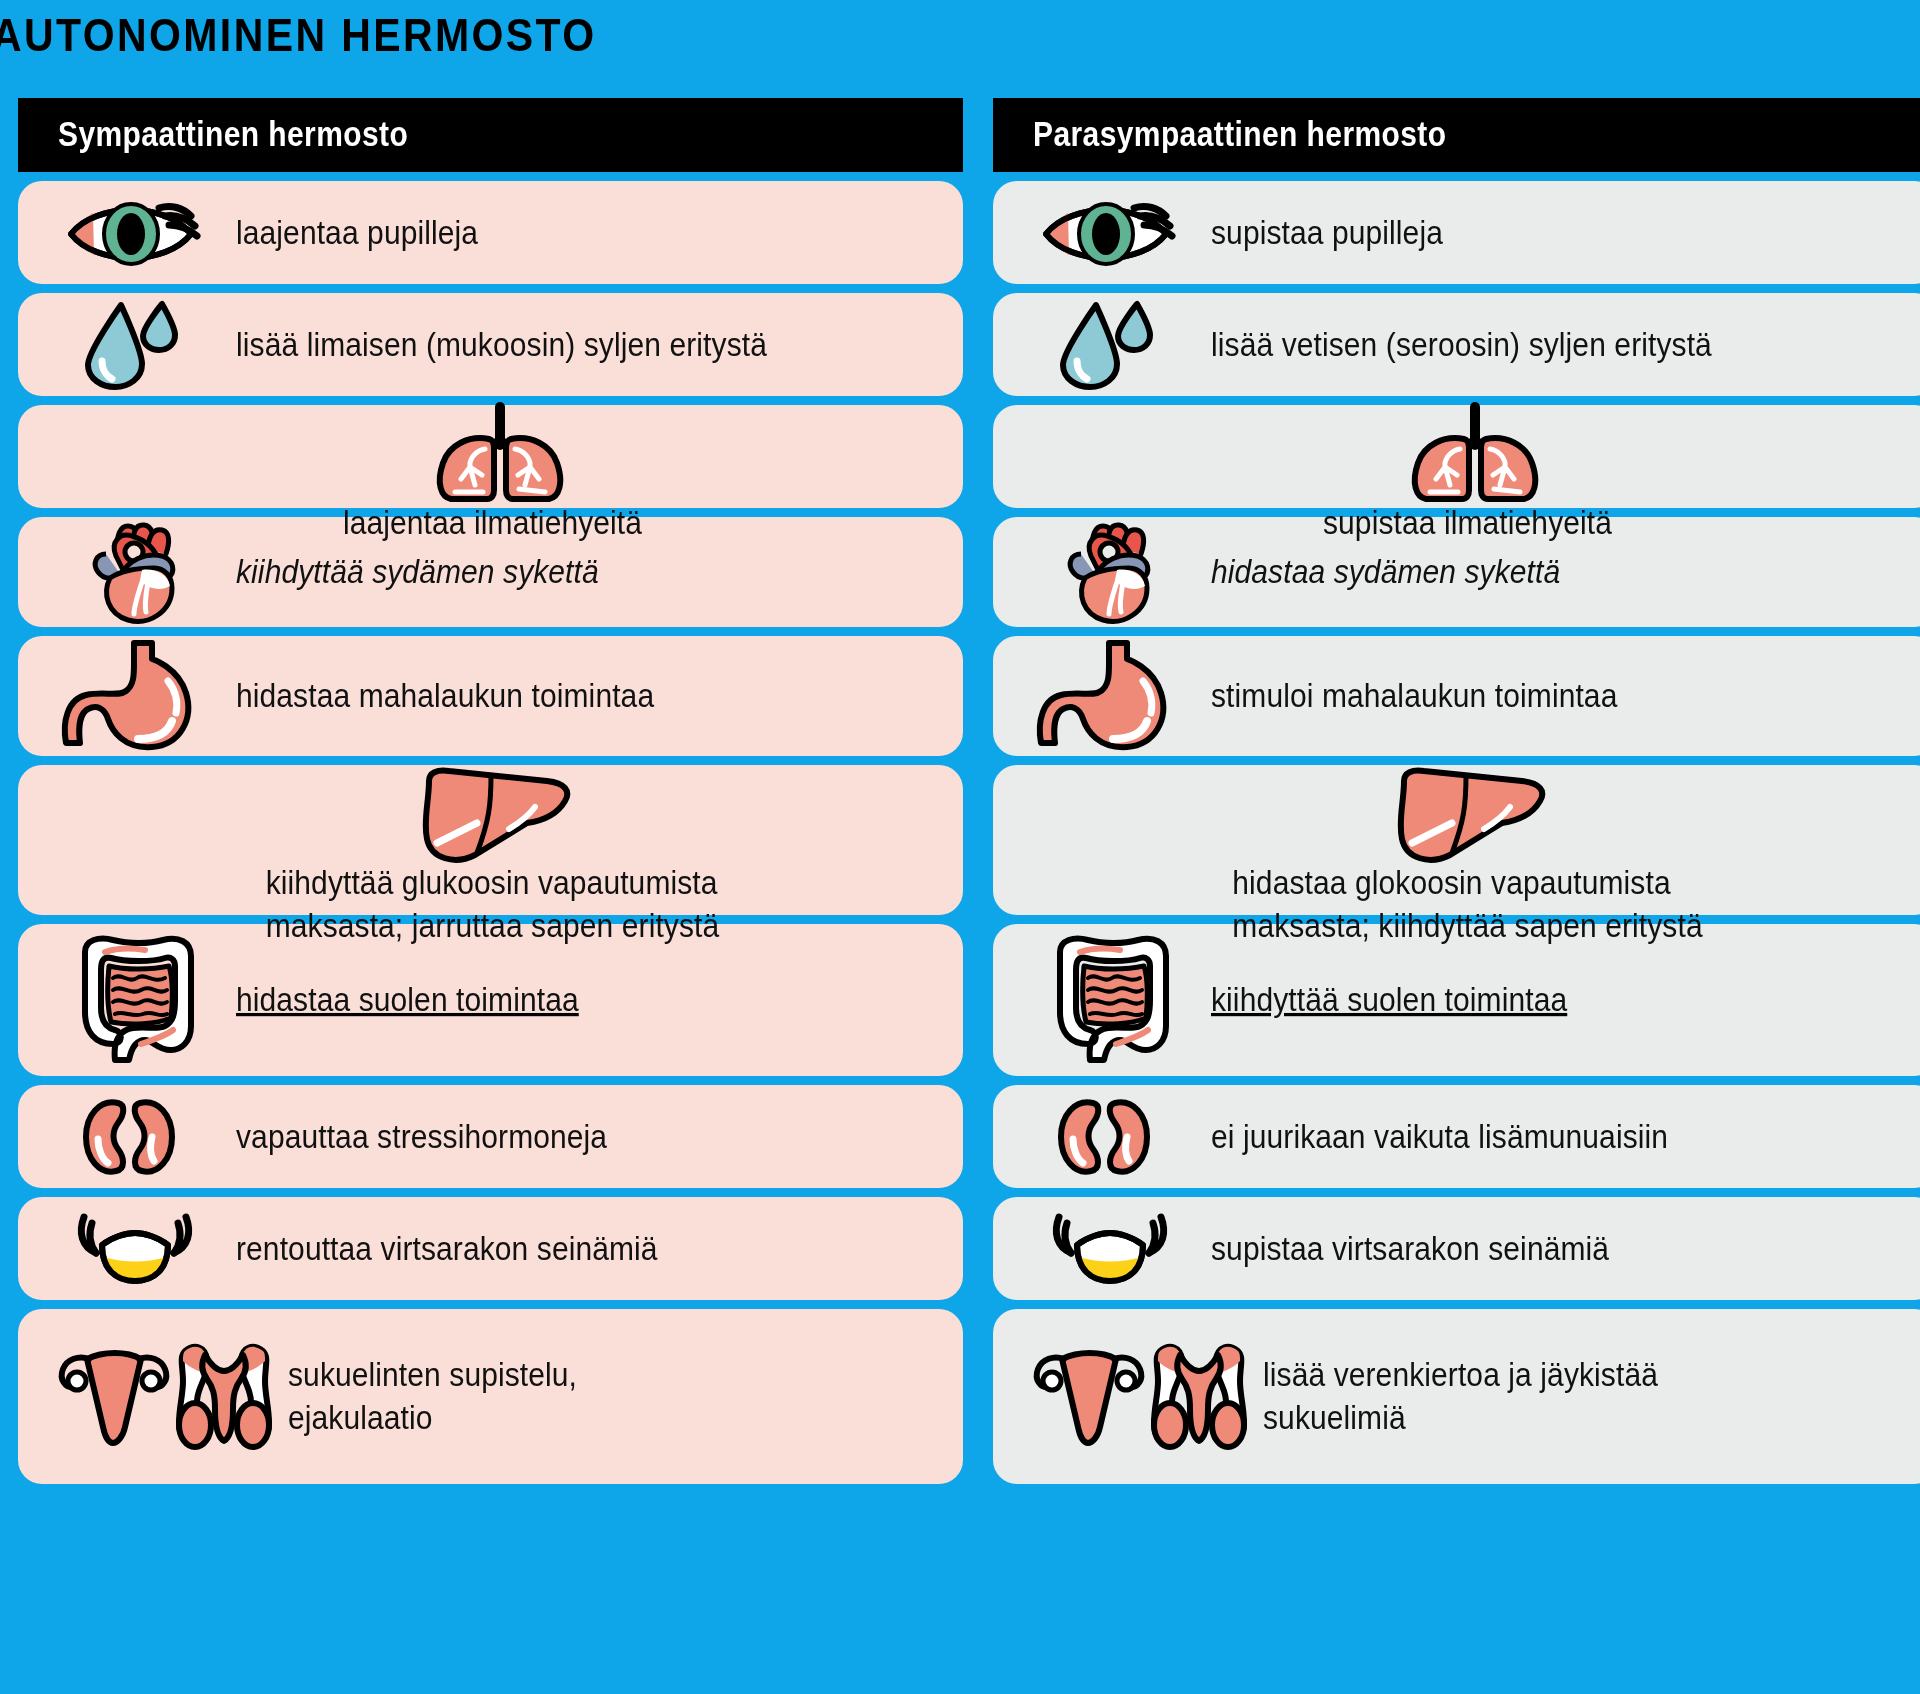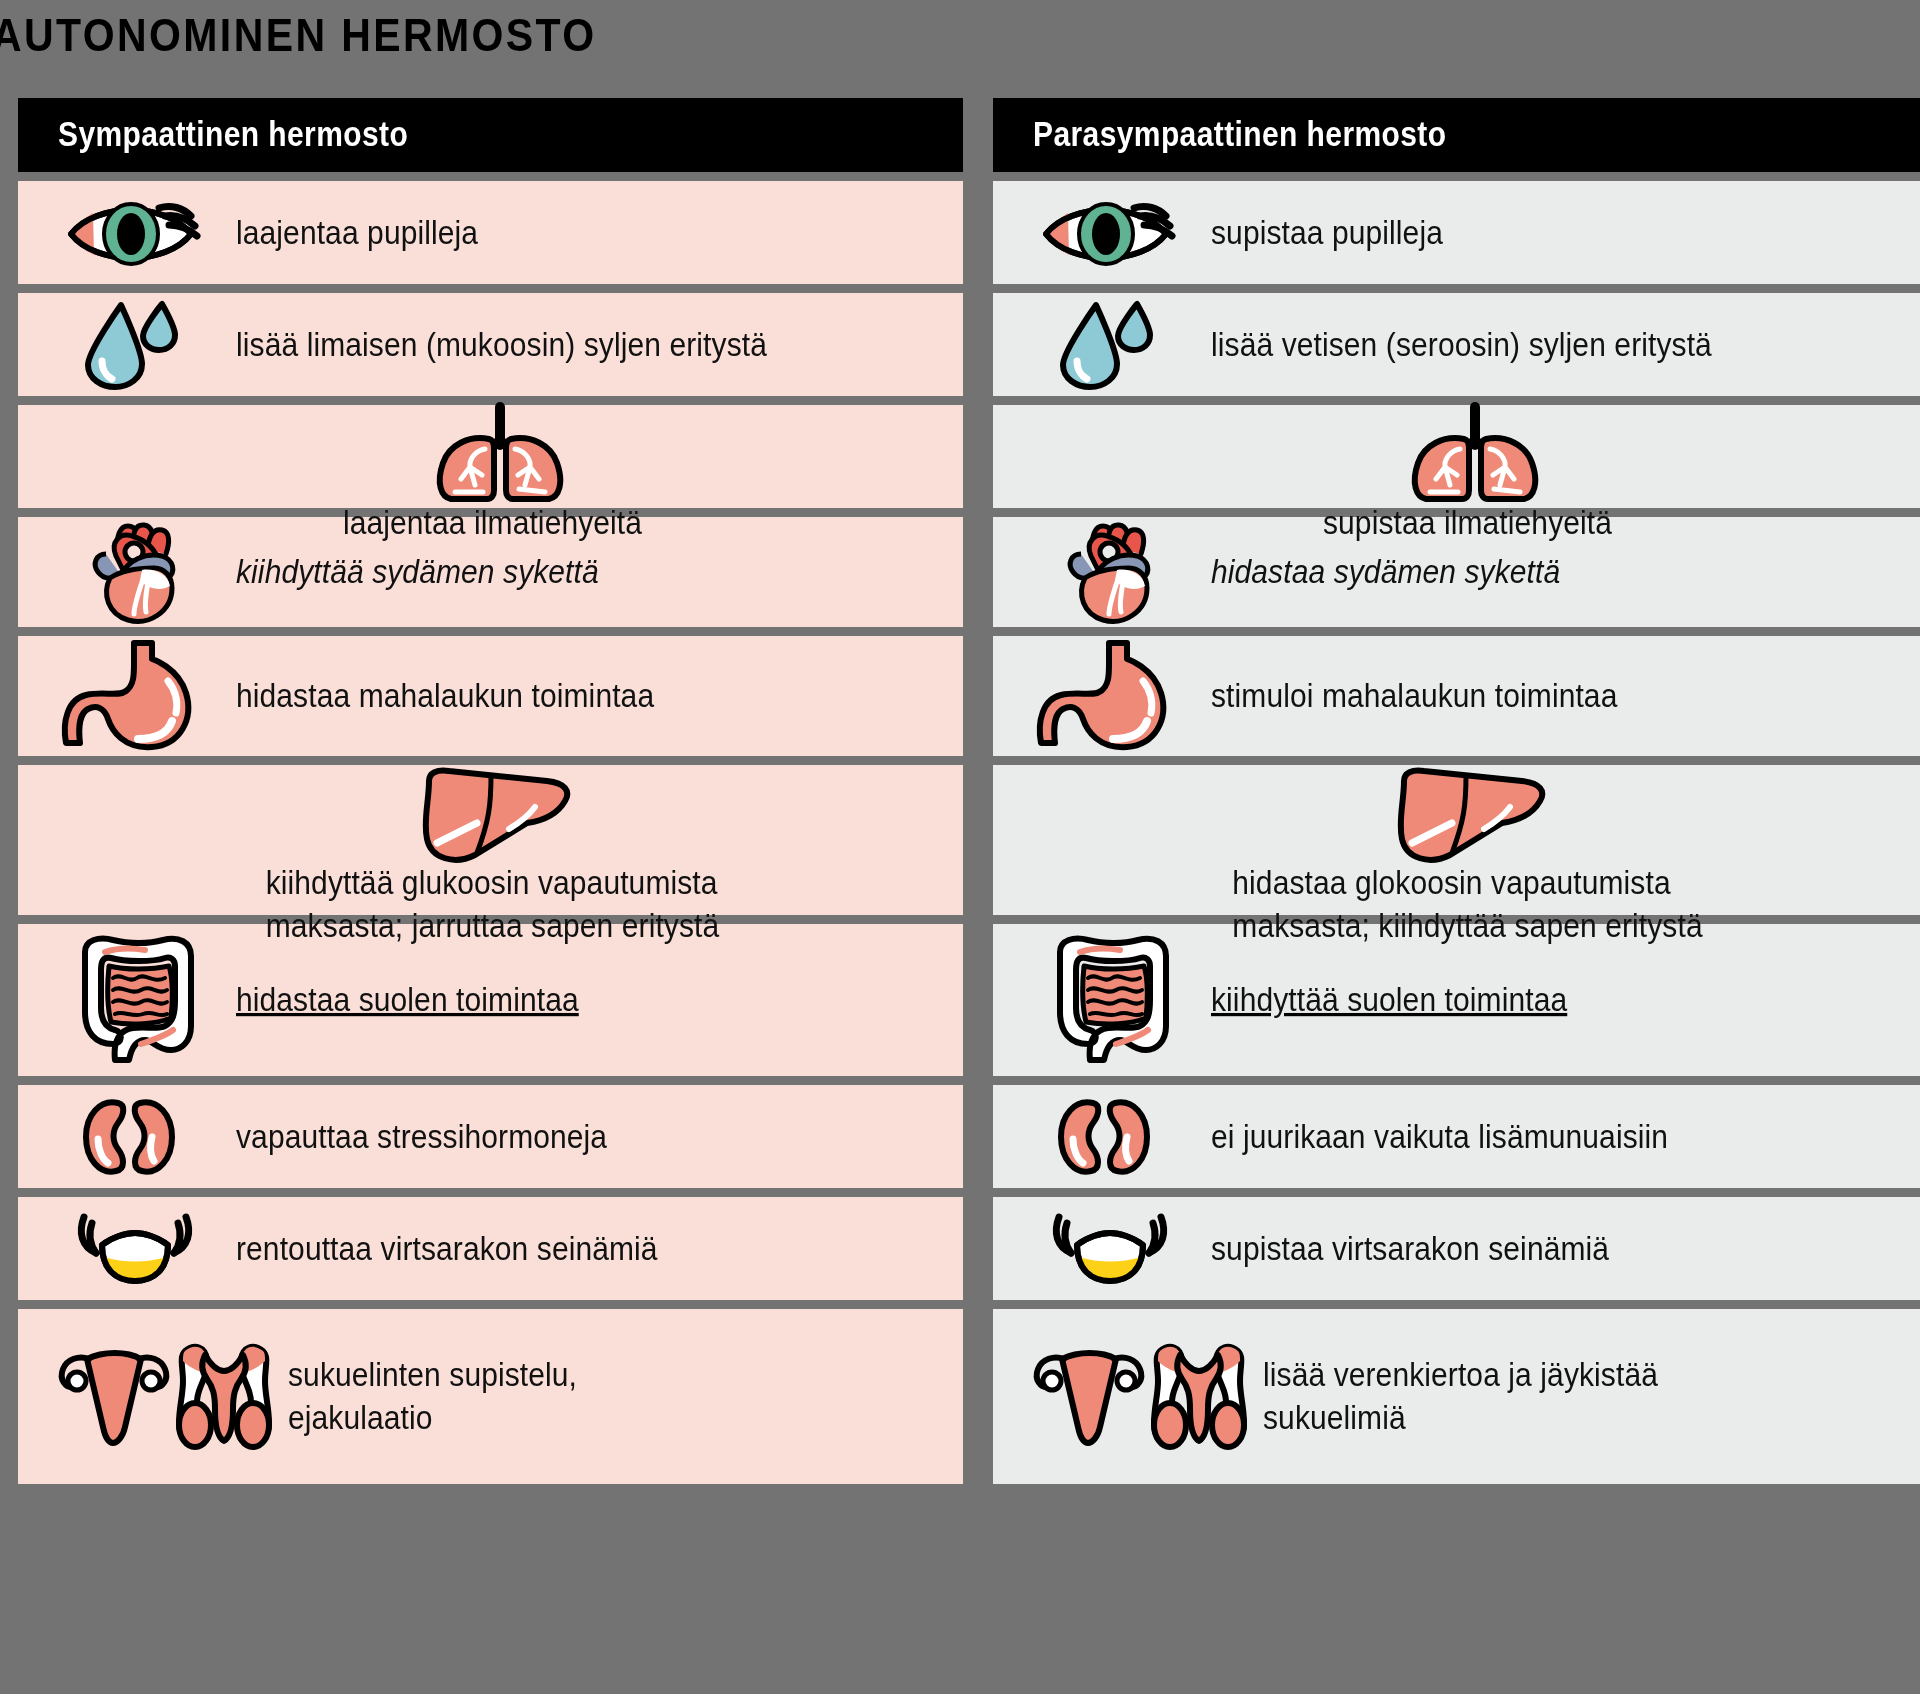--- a/index.html
+++ b/index.html
@@ -6,21 +6,21 @@
   html, body {
     width: 1920px;
     height: 1694px;
     background: #ffffff;
     font-family: "Liberation Sans", sans-serif;
   }
   #page {
     position: relative;
     width: 1920px;
     height: 1694px;
-    background: #737373;
+    background: #0ea5e9;
     overflow: hidden;
   }
 
   
   .page-title {
     position: absolute;
     left: -8px;
     top: 10px;
     font-family: "Liberation Sans", sans-serif;
     font-weight: bold;
@@ -66,20 +66,21 @@
     letter-spacing: 0.4px;
     transform: scaleY(1.14);
     transform-origin: left center;
   }
 
   
   .row {
     display: flex;
     align-items: center;
     padding-left: 18px;
+    border-radius: 24px;
   }
   .left .row  { background: #fadfd8; }
   .right .row { background: #eaecec; }
 
   .row .icon-cell {
     width: 200px;
     min-width: 200px;
     height: 100%;
     display: flex;
     align-items: center;

